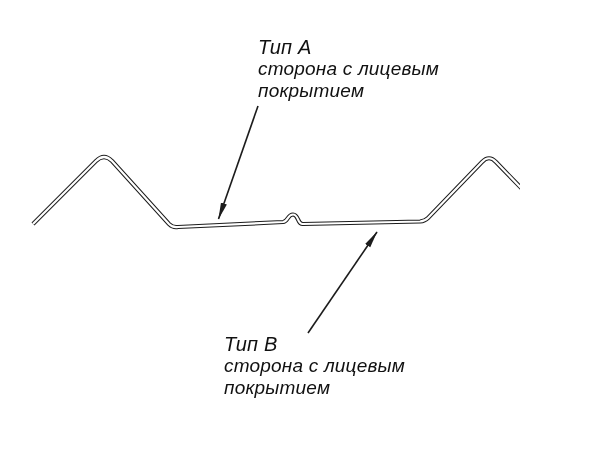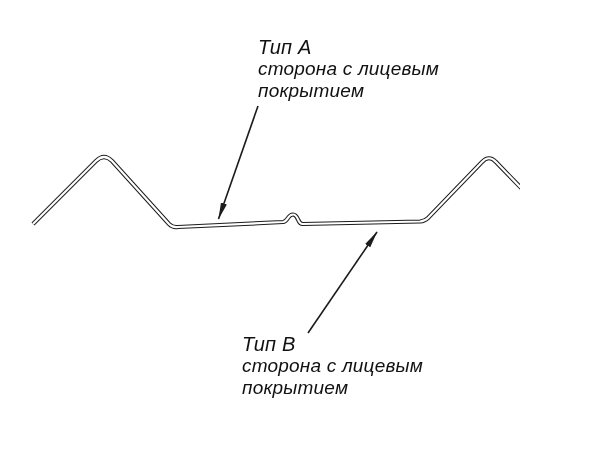--- a/index.html
+++ b/index.html
@@ -100,19 +100,19 @@
 
     <line class="leader" x1="308" y1="333" x2="377" y2="232" marker-end="url(#arrow)"></line>
   </svg>
 
   <div class="label" style="left:258px; top:36px;">
     <div class="title">Тип А</div>
     <div>сторона с лицевым</div>
     <div>покрытием</div>
   </div>
 
-  <div class="label" style="left:242px; top:333px;">
+  <div class="label" style="left:224px; top:333px;">
     <div class="title">Тип В</div>
     <div>сторона с лицевым</div>
     <div>покрытием</div>
   </div>
 
 </div>
 
 </body></html>

